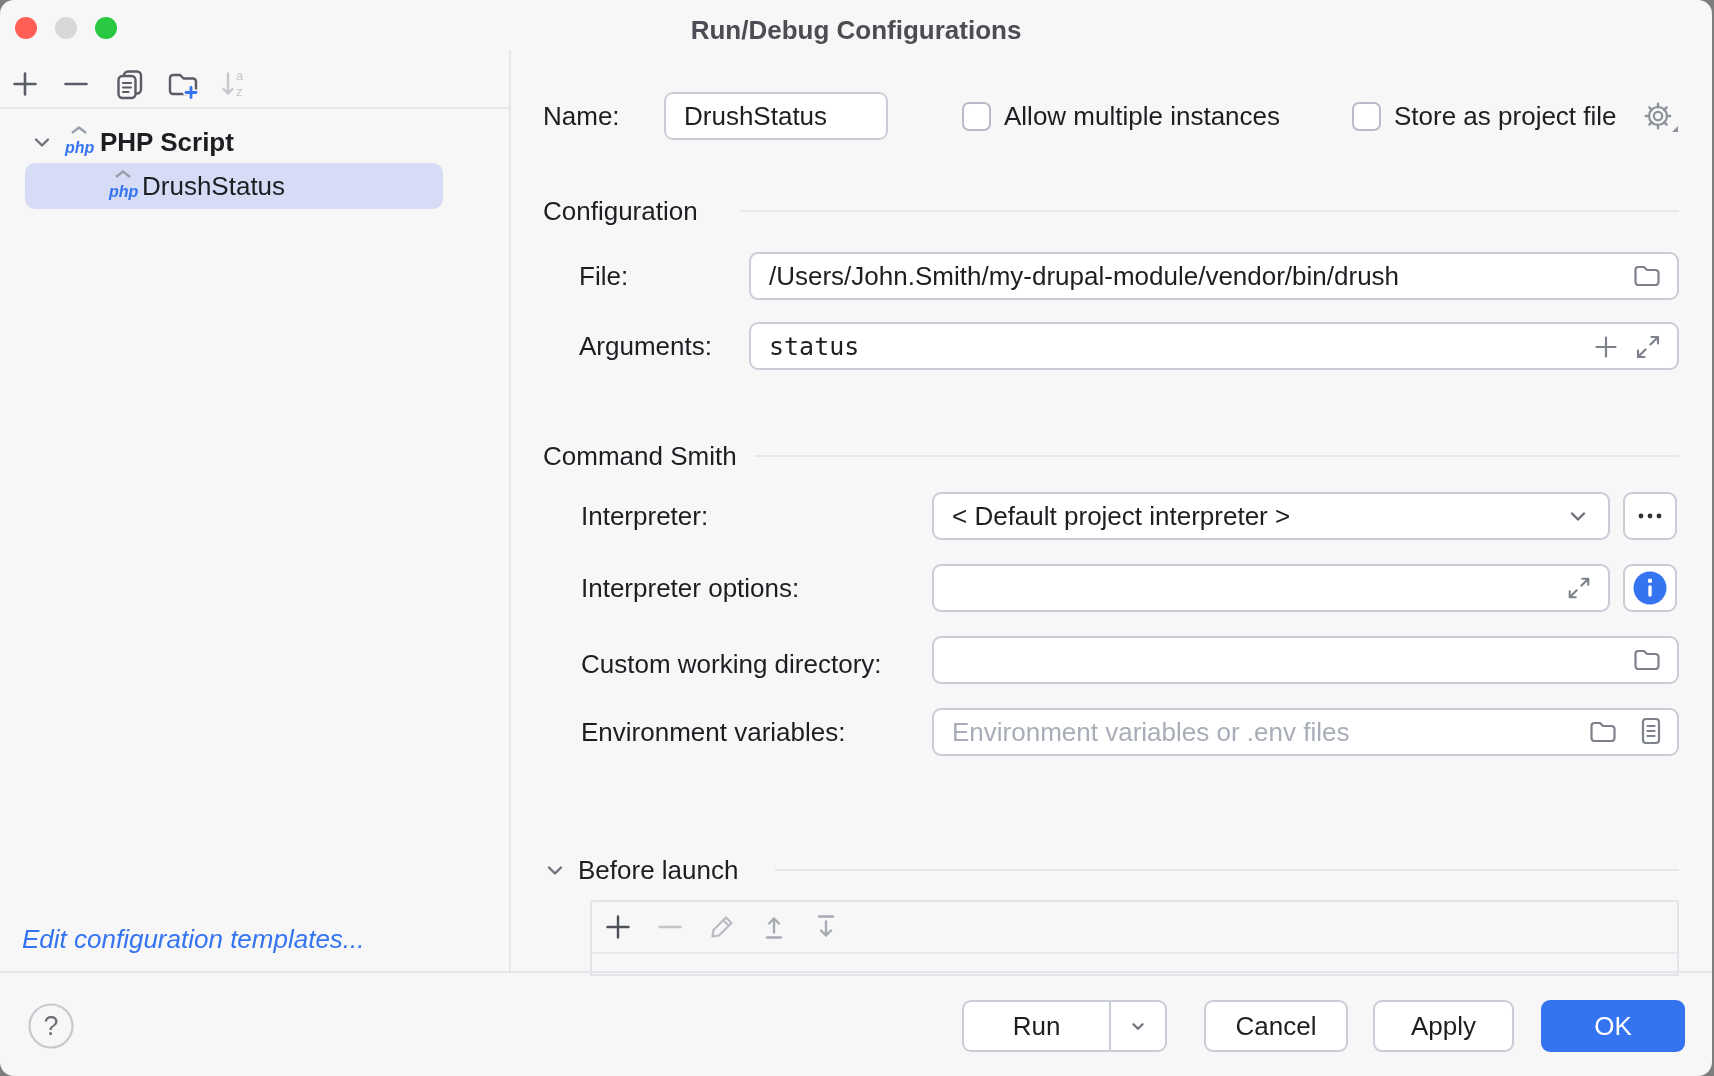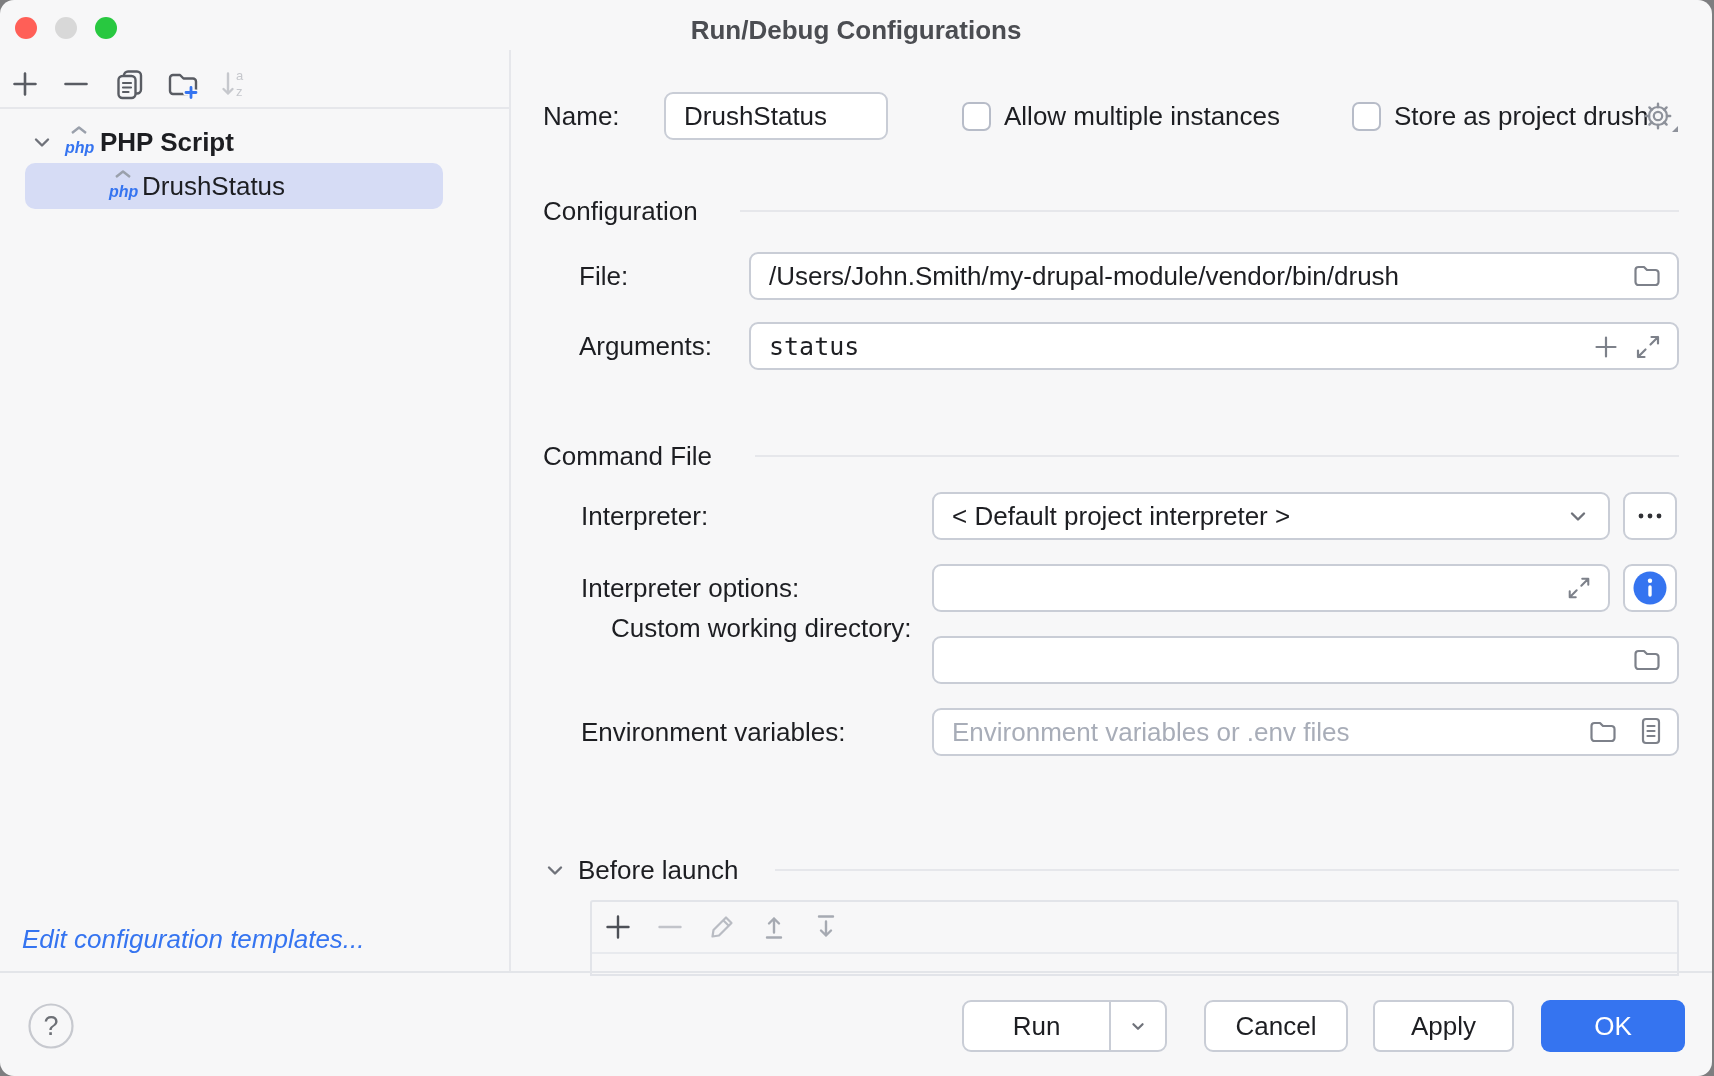--- a/index.html
+++ b/index.html
@@ -101,21 +101,21 @@
   </div>
   <div class="abs vc tree-label" style="left:142px;top:186px;">DrushStatus</div>
 
   <div class="abs vc link" style="left:22px;top:939px;font-style:italic;">Edit configuration templates...</div>
 
   <div class="abs vc" style="left:543px;top:116px;">Name:</div>
   <input class="field" style="left: 664px; top: 92px; width: 224px; height: 48px;" value="DrushStatus">
   <div class="checkbox" style="left:962px;top:102px;"></div>
   <div class="abs vc" style="left:1004px;top:116px;">Allow multiple instances</div>
   <div class="checkbox" style="left:1352px;top:102px;"></div>
-  <div class="abs vc" style="left:1394px;top:116px;">Store as project drush</div>
+  <div class="abs vc" style="left:1394px;top:116px;">Store as project file</div>
   <div class="abs" style="left:1642px;top:99px;">
     <svg class="icon" width="38" height="36" viewBox="0 0 38 36">
       <circle cx="16" cy="17" r="4.2" fill="none" stroke="#8e929b" stroke-width="2.2"></circle>
       <circle cx="16" cy="17" r="9" fill="none" stroke="#8e929b" stroke-width="2.2"></circle>
       <g stroke="#8e929b" stroke-width="2.4" stroke-linecap="round">
         <path d="M16 4.8v3.4M16 25.8v3.4M3.8 17h3.4M24.8 17h3.4M7.4 8.4l2.4 2.4M22.2 23.2l2.4 2.4M24.6 8.4l-2.4 2.4M9.8 23.2l-2.4 2.4"></path>
         </g>
       <path d="M30 33l6-6v6z" fill="#8e929b"></path>
       </svg>
   </div>
@@ -139,21 +139,21 @@
       </svg>
   </div>
   <div class="abs" style="left:1634px;top:333px;">
     <svg class="icon" width="28" height="28" viewBox="0 0 28 28">
       <g stroke="#7d818a" stroke-width="2.2" fill="none" stroke-linecap="round" stroke-linejoin="round">
         <path d="M16.5 11.5L24 4M17.5 4H24v6.5M11.5 16.5L4 24M10.5 24H4v-6.5"></path>
         </g>
       </svg>
   </div>
 
-  <div class="abs vc" style="left:543px;top:456px;">Command File</div>
+  <div class="abs vc" style="left:543px;top:456px;">Command Smith</div>
   <div class="sec-line" style="left:755px;top:455px;width:924px;"></div>
 
   <div class="abs vc" style="left:581px;top:516px;">Interpreter:</div>
   <div class="field dropdown" style="left:932px;top:492px;width:678px;height:48px;">
     <span>&lt; Default project interpreter &gt;</span>
     <svg class="icon" width="24" height="24" viewBox="0 0 24 24">
       <path d="M6 9.5l6 6 6-6" stroke="#6f727a" stroke-width="2.4" fill="none" stroke-linecap="round" stroke-linejoin="round"></path>
       </svg>
   </div>
   <div class="sq-btn" style="left:1623px;top:492px;">
@@ -174,21 +174,21 @@
       </svg>
   </div>
   <div class="sq-btn" style="left:1623px;top:564px;">
     <svg class="icon" width="36" height="36" viewBox="0 0 36 36">
       <circle cx="18" cy="18" r="16.5" fill="#3574f0"></circle>
       <circle cx="18" cy="10.8" r="2.2" fill="#fff"></circle>
       <rect x="16.3" y="15.2" width="3.4" height="11.5" rx="1.7" fill="#fff"></rect>
       </svg>
   </div>
 
-  <div class="abs vc" style="left:581px;top:628px;margin-left:30px;">Custom working directory:</div>
+  <div class="abs vc" style="left:581px;top:664px;">Custom working directory:</div>
   <input class="field" style="left: 932px; top: 636px; width: 747px; height: 48px; padding-right: 70px;">
   <div class="abs" style="left:1632px;top:645px;">
     <svg class="icon" width="30" height="30" viewBox="0 0 30 30">
       <path d="M3.5 9a3 3 0 0 1 3-3h5.5l3 3h8.5a3 3 0 0 1 3 3v9a3 3 0 0 1-3 3h-17a3 3 0 0 1-3-3z" fill="none" stroke="#7d818a" stroke-width="2.2" stroke-linejoin="round"></path>
       </svg>
   </div>
 
   <div class="abs vc" style="left:581px;top:732px;">Environment variables:</div>
   <input class="field" style="left: 932px; top: 708px; width: 747px; height: 48px; padding-right: 116px;" placeholder="Environment variables or .env files">
   <div class="abs" style="left:1588px;top:717px;">
@@ -257,16 +257,16 @@
   <div class="btn split" style="left:962px;width:205px;">
     <div class="seg-main">Run</div>
     <div class="seg-div"></div>
     <div class="seg-arrow">
       <svg class="icon" width="22" height="22" viewBox="0 0 24 24">
         <path d="M7 10l5 5 5-5" stroke="#6f727a" stroke-width="2.4" fill="none" stroke-linecap="round" stroke-linejoin="round"></path>
         </svg>
     </div>
   </div>
   <div class="btn" style="left:1204px;width:144px;">Cancel</div>
-  <div class="btn" style="left:1373px;width:141px;border-radius:7px;">Apply</div>
+  <div class="btn" style="left:1373px;width:141px;">Apply</div>
   <div class="btn btn-primary" style="left:1541px;width:144px;">OK</div>
 
 </div>
 
 </body></html>

